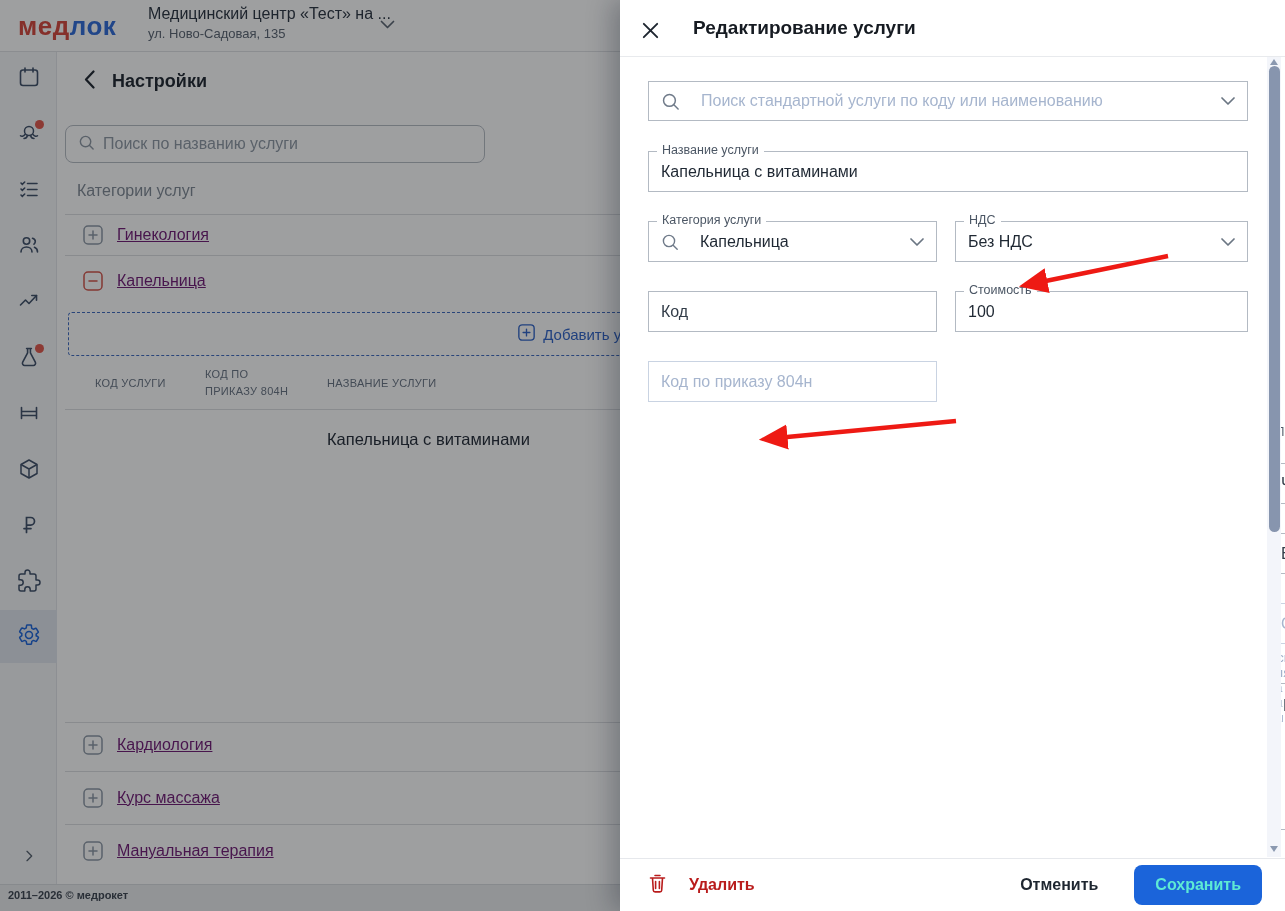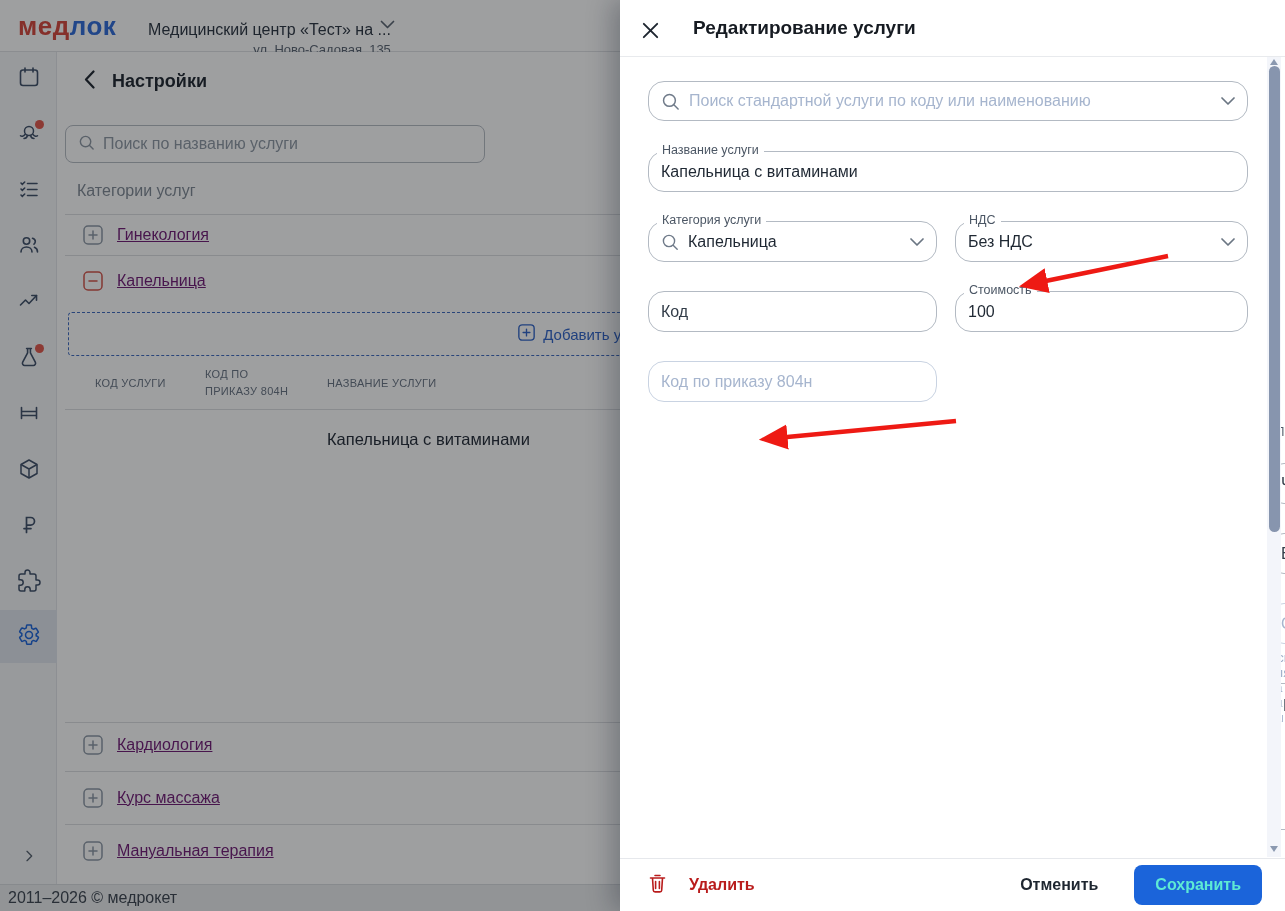--- a/index.html
+++ b/index.html
@@ -4,32 +4,32 @@
 <style>
   * { box-sizing: border-box; margin: 0; padding: 0; }
   html,body { width:1285px; height:911px; }
   body { font-family: "Liberation Sans", sans-serif; background:#fff; overflow:hidden; }
   #app { position:relative; width:1285px; height:911px; background:#fff; overflow:hidden; }
 
   
   .topbar { position:absolute; left:0; top:0; width:1285px; height:52px; background:#fff; border-bottom:1px solid #dfe1e5; z-index:1; }
   .logo { position:absolute; left:18px; top:11px; font-size:26px; font-weight:700; letter-spacing:.5px; }
   .logo .red { color:#d6473c; } .logo .blue { color:#2f6bd9; }
-  .clinic { position:absolute; left:148px; top:21px;text-align:right; }
+  .clinic { position:absolute; left:148px; top:5px; }
   .clinic-name { font-size:16px; color:#2b3441; }
   .clinic-address { font-size:13px; color:#5a6472; margin-top:3px; }
   .clinic-chevron { position:absolute; left:380px; top:15px; color:#5a6472; }
 
   .sidebar { position:absolute; left:0; top:52px; width:57px; height:832px; background:#f6f7f9; border-right:1px solid #e3e5e9; z-index:1; }
   .side-icon { position:absolute; left:0; width:57px; height:53px; display:flex; align-items:center; justify-content:center; color:#3e4f68; }
   .side-icon.active { background:#e2e6ee; color:#1b64da; }
   .side-icon .dot { position:absolute; top:12px; right:13px; width:9px; height:9px; border-radius:50%; background:#e2574c; }
 
   .app-footer { position:absolute; left:0; top:884px; width:1285px; height:27px; background:#ecedef; border-top:1px solid #d9dcdf; z-index:1; }
-  .app-footer span { position:absolute; left:8px; top:4px; font-size:16px; color:#3c4550; font-weight:400; }
+  .app-footer span { position:absolute; left:8px; top:4px; font-size:11px; color:#3c4550; font-weight:700; }
 
   .main { position:absolute; left:57px; top:52px; width:563px; height:832px; background:#fff; overflow:hidden; z-index:1; }
   .back-row { position:absolute; left:27px; top:18px; display:flex; align-items:center; gap:17px; }
   .back-title { font-size:18px; font-weight:700; color:#1e2630; }
   .main-search { position:absolute; left:8px; top:73px; width:420px; height:38px; border:1px solid #b6bcc4; border-radius:8px; display:flex; align-items:center; padding:0 12px; gap:8px; color:#8e98a4; background:#fff; }
   .main-search input { border:none; outline:none; flex:1; font-size:16px; font-family:inherit; color:#2b3441; background:transparent; }
   .main-search input::placeholder { color:#8e98a4; }
   .cat-label { position:absolute; left:20px; top:130px; font-size:16px; color:#7f8995; }
   .divider { position:absolute; left:8px; width:555px; height:1px; background:#dcdee2; }
   .cat-row { position:absolute; left:8px; width:555px; height:40px; display:flex; align-items:center; gap:14px; padding-left:18px; }
@@ -41,21 +41,21 @@
   .svc-name { position:absolute; left:270px; top:378px; font-size:16.5px; color:#232b37; }
 
   .overlay { position:absolute; inset:0; background:rgba(13,15,18,.40); z-index:10; }
 
   
   .drawer { position:absolute; left:620px; top:0; width:665px; height:911px; background:#fff; z-index:20; box-shadow:-8px 0 24px rgba(15,22,36,.28);padding-left:38px; }
   .drawer-header { position:absolute; left:0; top:0; width:100%; height:57px; border-bottom:1px solid #e8eaed; }
   .close-btn { position:absolute; left:20px; top:18px; width:24px; height:24px; color:#1e2630; background:none; border:none; cursor:pointer; display:flex; align-items:center; }
   .drawer-title { position:absolute; left:73px; top:17px; font-size:19px; font-weight:700; color:#161b22; }
 
-  .field { position:absolute; border:1px solid #b3bac3; border-radius:16px; background:#fff; display:flex; align-items:center; padding:0 12px; gap:9px; }
+  .field { position:absolute; border:1px solid #b3bac3; border-radius:0; background:#fff; display:flex; align-items:center; padding:0 12px; gap:21px; }
   .field.light { border-color:#c9d3e2; }
   .field .flabel { position:absolute; top:-9px; left:8px; background:#fff; padding:0 5px; font-size:12.5px; color:#4b5664; white-space:nowrap; }
   .field .value { font-size:16px; color:#1f2833; }
   .field .ph-light { font-size:16px; color:#a6b5ce; }
   .field input, .field textarea { border:none; outline:none; flex:1; font-size:16px; font-family:inherit; color:#1f2833; background:transparent; min-width:0; }
   .field input.dark::placeholder { color:#333d49; }
   .field input.light-ph::placeholder { color:#a6b5ce; }
   .field .chev { margin-left:auto; color:#6b7683; flex:none; display:flex; }
   .field .mag { color:#6f7a89; flex:none; display:flex; }
 

